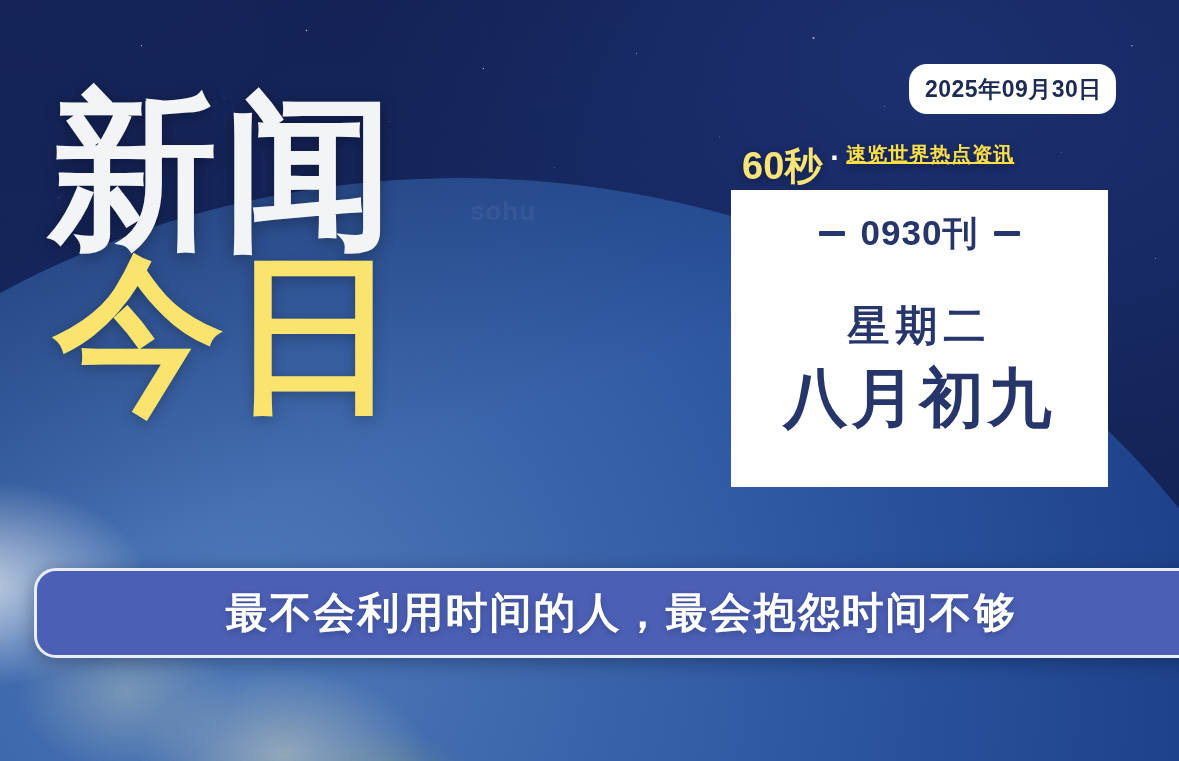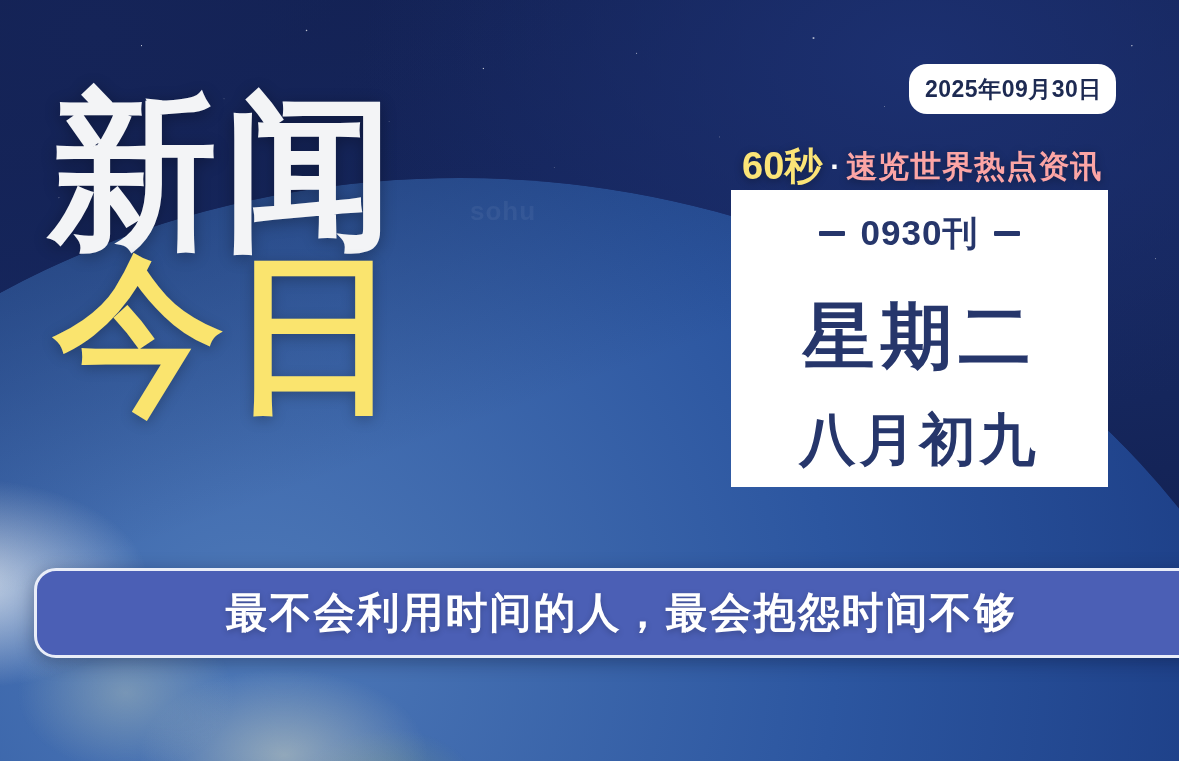--- a/index.html
+++ b/index.html
@@ -176,36 +176,37 @@
   .title-line.news{
     color:#f3f4f6;
     margin-top:-6px;
     margin-left:-6px;
     text-shadow:0 3px 16px rgba(0,0,0,.3);
   }
 
   
   .tagline{
     position:absolute; left:742px; top:141px;
-    display:flex; align-items:center;
+    display:flex; align-items:flex-start;
     white-space:nowrap;
   }
   .tag-60{
     font-size:38px; font-weight:800; color:#fbe477;
     letter-spacing:0;
     text-shadow:0 2px 8px rgba(0,0,0,.35);
   }
   .tag-dot{
     font-size:30px; color:#ffffff; font-weight:700;
     margin:0 6px 0 8px;
   }
   .tag-rest{
-    font-size:31px; font-weight:800; color:#fca5a5;
+    font-size:20px; font-weight:800; color:#fde047;
     letter-spacing:1px;
     text-shadow:0 2px 8px rgba(0,0,0,.35);
+    text-decoration:underline;
   }
 
   
   .info-card{
     position:absolute;
     left:731px; top:190px;
     width:377px; height:297px;
     background:#ffffff;
     display:flex;
     flex-direction:column;
@@ -220,28 +221,28 @@
     letter-spacing:1px;
     margin-top:4px;
   }
   .issue-dash{
     display:inline-block;
     width:26px; height:5px;
     background:#26366b;
     border-radius:1px;
   }
   .weekday{
-    font-size:72px; font-weight:800;
+    font-size:42px; font-weight:800;
     letter-spacing:6px;
-    margin-top:32px;
+    margin-top:41px;
   }
   .lunar{
-    font-size:56px; font-weight:800;
+    font-size:64px; font-weight:800;
     letter-spacing:4px;
-    margin-top:18px;
+    margin-top:1px;
   }
 
   
   .quote-bar{
     position:absolute;
     left:34px; top:568px;
     width:1175px; height:90px;
     background:#4b5fb5;
     border:3px solid #e9edf8;
     border-radius:22px;

